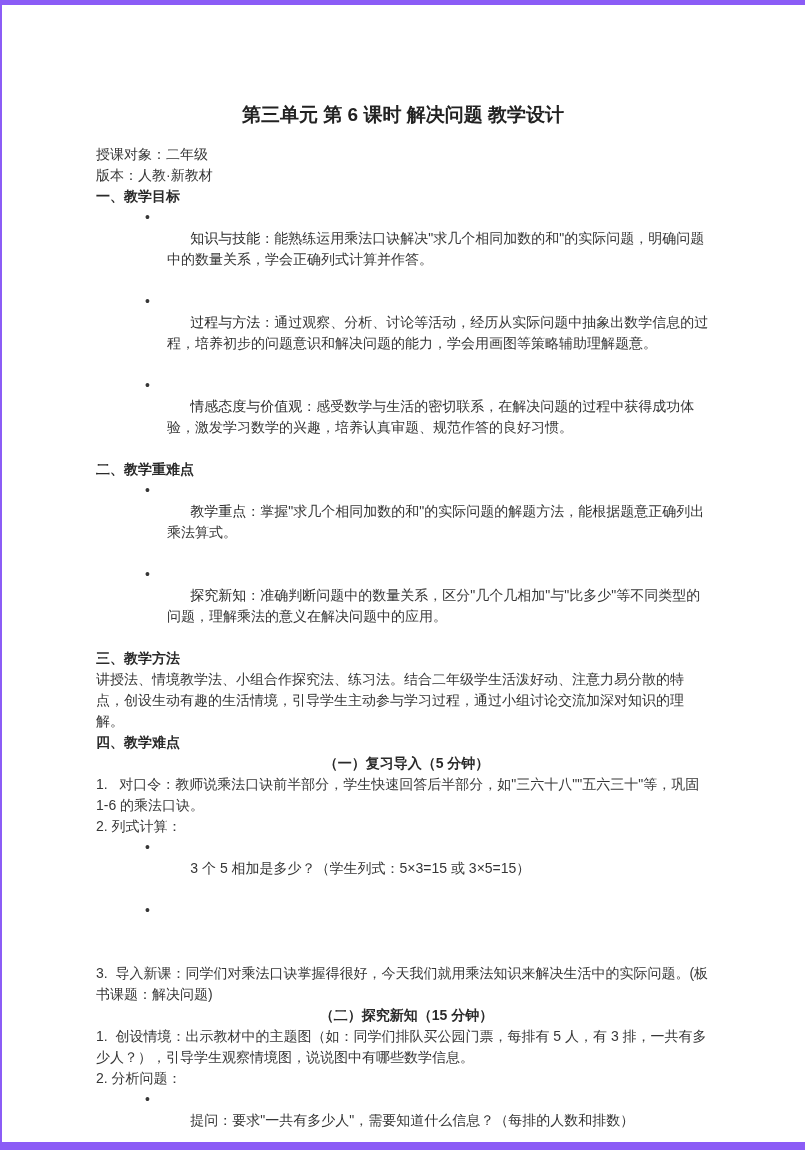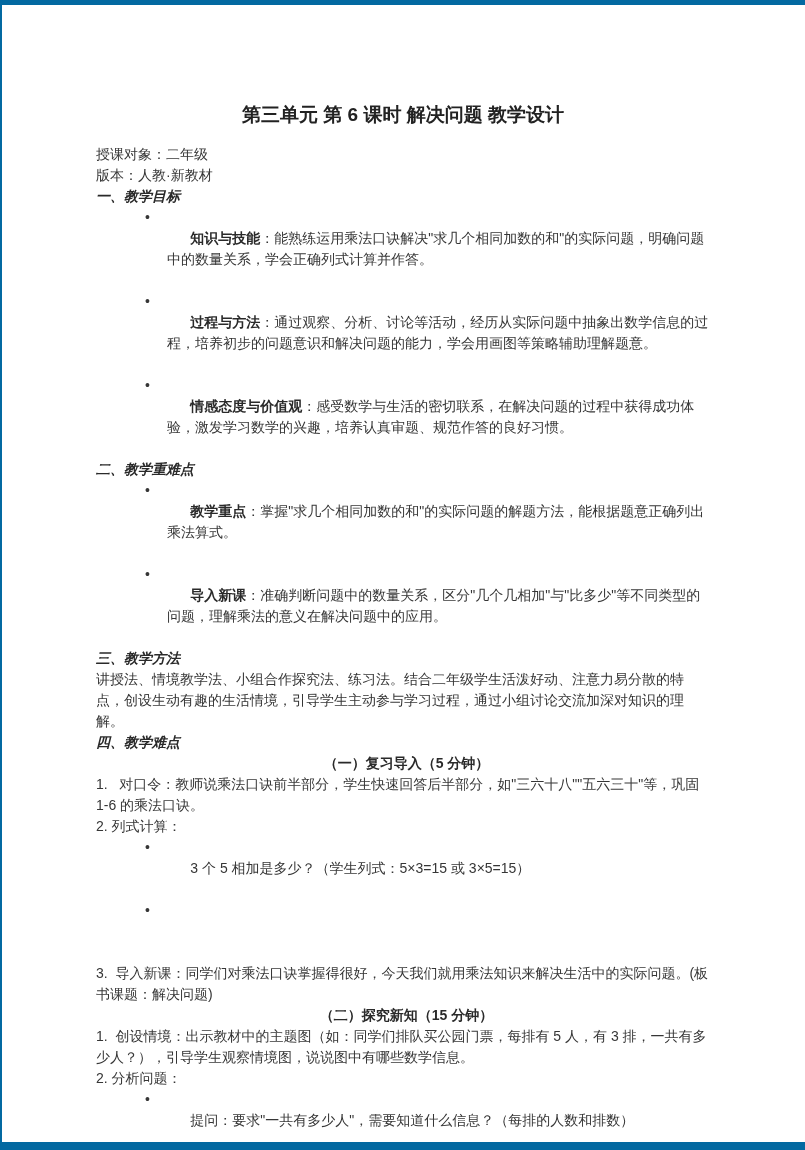--- a/index.html
+++ b/index.html
@@ -4,21 +4,21 @@
 <style>
   html, body { margin: 0; padding: 0; }
   body {
     width: 805px; height: 1150px;
     background: #f3f3f3;
     font-family: "Liberation Sans", "DejaVu Sans", sans-serif;
   }
   .viewer {
     position: relative;
     width: 805px; height: 1150px;
-    background: #0369a1;
+    background: #8b5cf6;
     overflow: hidden;
   }
   .page {
     position: absolute;
     left: 2px; top: 5px;
     width: 803px; height: 1137px;
     background: #ffffff;
     box-sizing: border-box;
     padding: 97px 95px 0 94px;
     color: #363636;
@@ -31,33 +31,33 @@
     line-height: 26px;
     font-weight: bold;
     text-align: center;
     color: #222222;
     white-space: pre-wrap;
   }
   .line {
     margin: 0;
     white-space: pre-wrap;
   }
-  .h { font-weight: bold; color: #2a2a2a; font-style: italic; }
+  .h { font-weight: bold; color: #2a2a2a; }
   .stage { font-weight: bold; color: #2a2a2a; padding-left: 7px; text-align: center; }
   .bullet {
     position: relative;
     padding-left: 71px;
     margin: 0;
     white-space: pre-wrap;
   }
   .dot {
     position: absolute;
     left: 49px; top: 0;
   }
-  .b { font-weight: bold; color: #2a2a2a; }
+  .b { font-weight: normal; color: #2a2a2a; }
 </style>
 </head>
 <body>
 
 <div class="viewer">
   <div class="page">
 
     <h1 class="title">第三单元 第 6 课时 解决问题 教学设计</h1>
 
     <p class="line">授课对象：二年级</p>
@@ -74,21 +74,21 @@
     <div class="bullet">
       <span class="dot">•</span><span class="b">情感态度与价值观</span><span>：感受数学与生活的密切联系，在解决问题的过程中获得成功体验，激发学习数学的兴趣，培养认真审题、规范作答的良好习惯。</span>
     </div>
 
     <p class="line h">二、教学重难点</p>
 
     <div class="bullet">
       <span class="dot">•</span><span class="b">教学重点</span><span>：掌握"求几个相同加数的和"的实际问题的解题方法，能根据题意正确列出乘法算式。</span>
     </div>
     <div class="bullet">
-      <span class="dot">•</span><span class="b">导入新课</span><span>：准确判断问题中的数量关系，区分"几个几相加"与"比多少"等不同类型的问题，理解乘法的意义在解决问题中的应用。</span>
+      <span class="dot">•</span><span class="b">探究新知</span><span>：准确判断问题中的数量关系，区分"几个几相加"与"比多少"等不同类型的问题，理解乘法的意义在解决问题中的应用。</span>
     </div>
 
     <p class="line h">三、教学方法</p>
     <p class="line">讲授法、情境教学法、小组合作探究法、练习法。结合二年级学生活泼好动、注意力易分散的特点，创设生动有趣的生活情境，引导学生主动参与学习过程，通过小组讨论交流加深对知识的理解。</p>
 
     <p class="line h">四、教学难点</p>
 
     <p class="line stage">（一）复习导入（5 分钟）</p>
     <p class="line">1.   对口令：教师说乘法口诀前半部分，学生快速回答后半部分，如"三六十八""五六三十"等，巩固 1-6 的乘法口诀。</p>
     <p class="line">2. 列式计算：</p>

